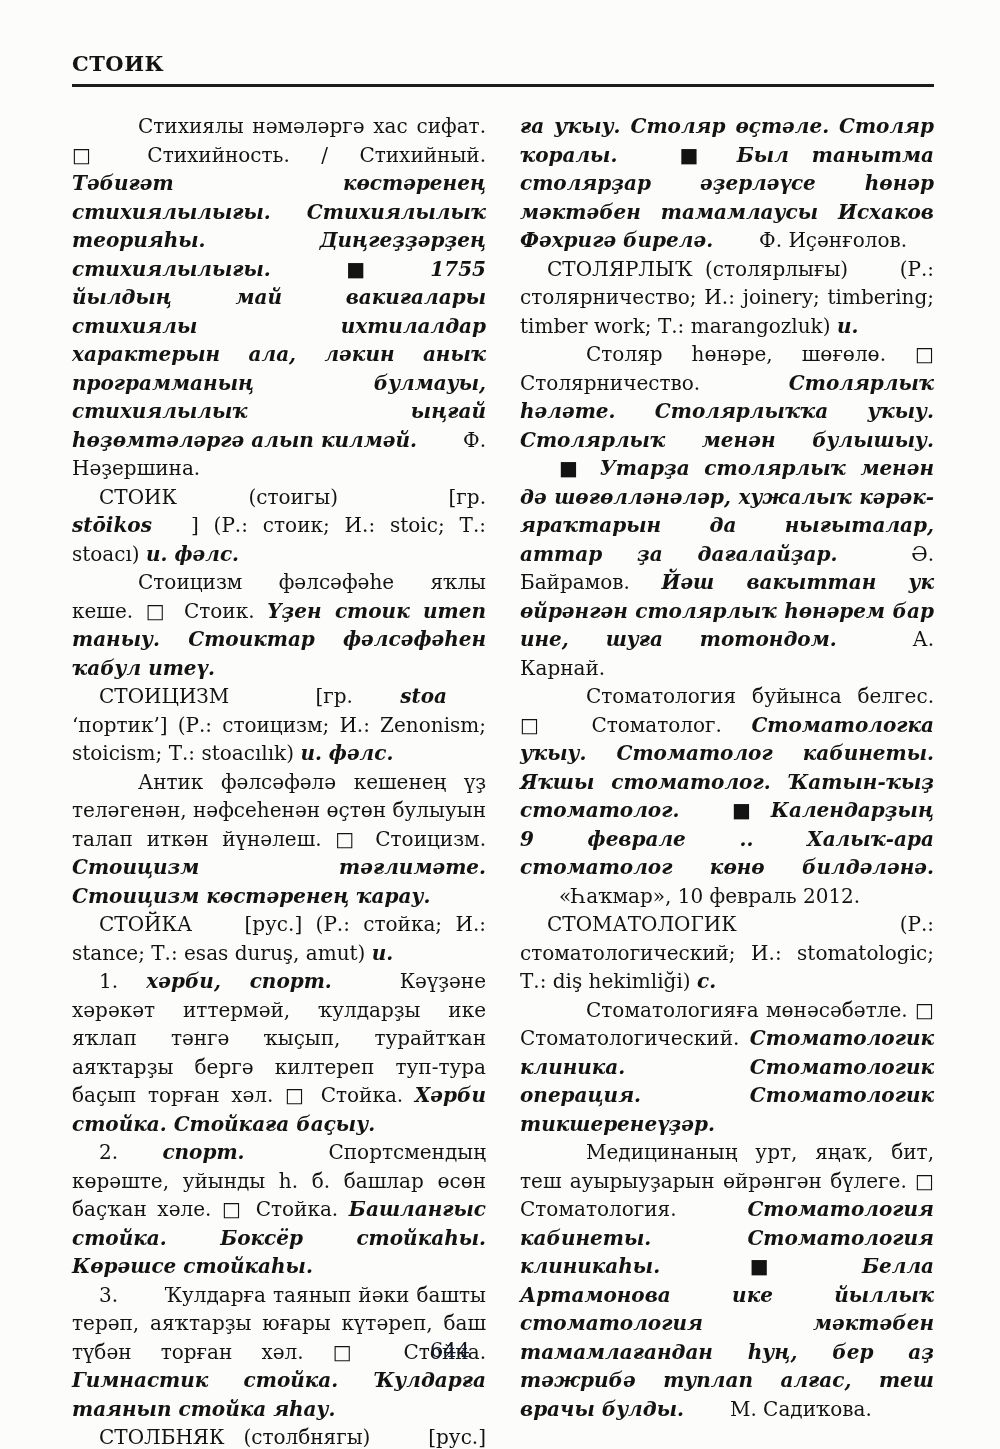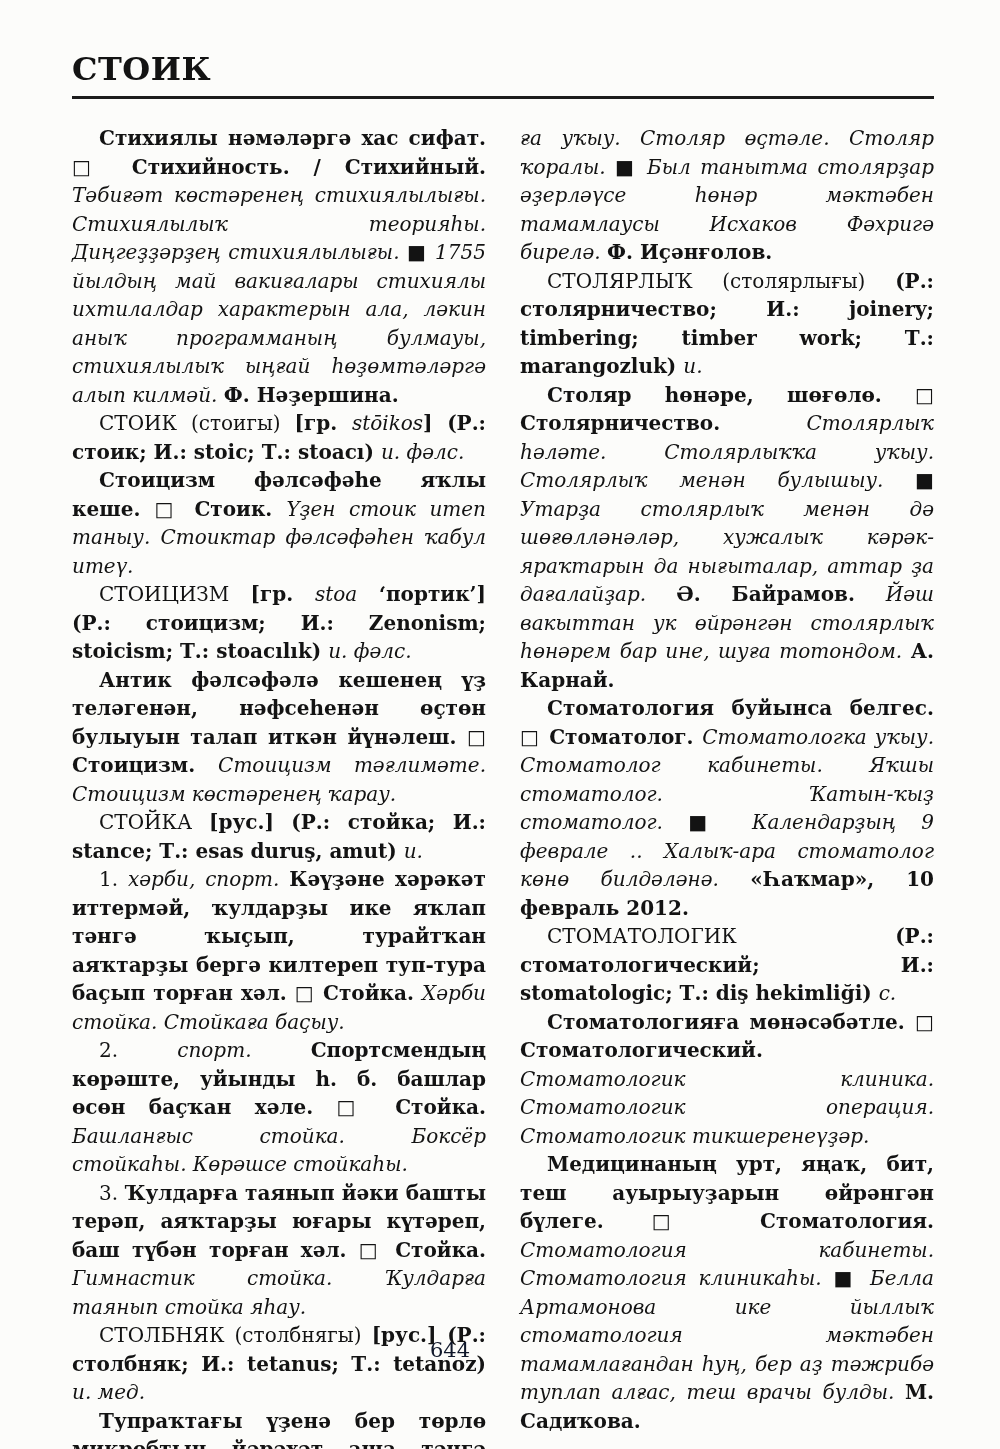--- a/index.html
+++ b/index.html
@@ -16,21 +16,21 @@
     overflow: hidden;
   }
   .page {
     position: absolute;
     left: 72px;
     top: 52px;
     width: 862px;
   }
   .running-head {
     font-weight: bold;
-    font-size: 32px;
+    font-size: 21px;
     letter-spacing: 0.5px;
     line-height: 1.1;
   }
   .head-rule {
     margin-top: 9px;
     height: 3px;
     background: #1c1c1c;
     border: none;
   }
   .columns {
@@ -45,22 +45,22 @@
     font-size: 20px;
     line-height: 28.5px;
   }
   .para {
     margin: 0;
     text-indent: 27px;
   }
   .para.noindent {
     text-indent: 0;
   }
-  .seg-normal { font-style: normal; font-weight: bold; }
-  .seg-italic { font-style: italic; font-weight: normal; margin-top: 16px; }
+  .seg-normal { font-style: normal; font-weight: normal; margin-left: 39px; }
+  .seg-italic { font-style: italic; font-weight: bold; margin-top: 16px; }
   .seg-bold   { font-style: normal; font-weight: normal; }
   .page-number {
     position: absolute;
     left: 0;
     top: 1338px;
     width: 900px;
     text-align: center;
     font-size: 21px;
     color: #0f172a;
   }

